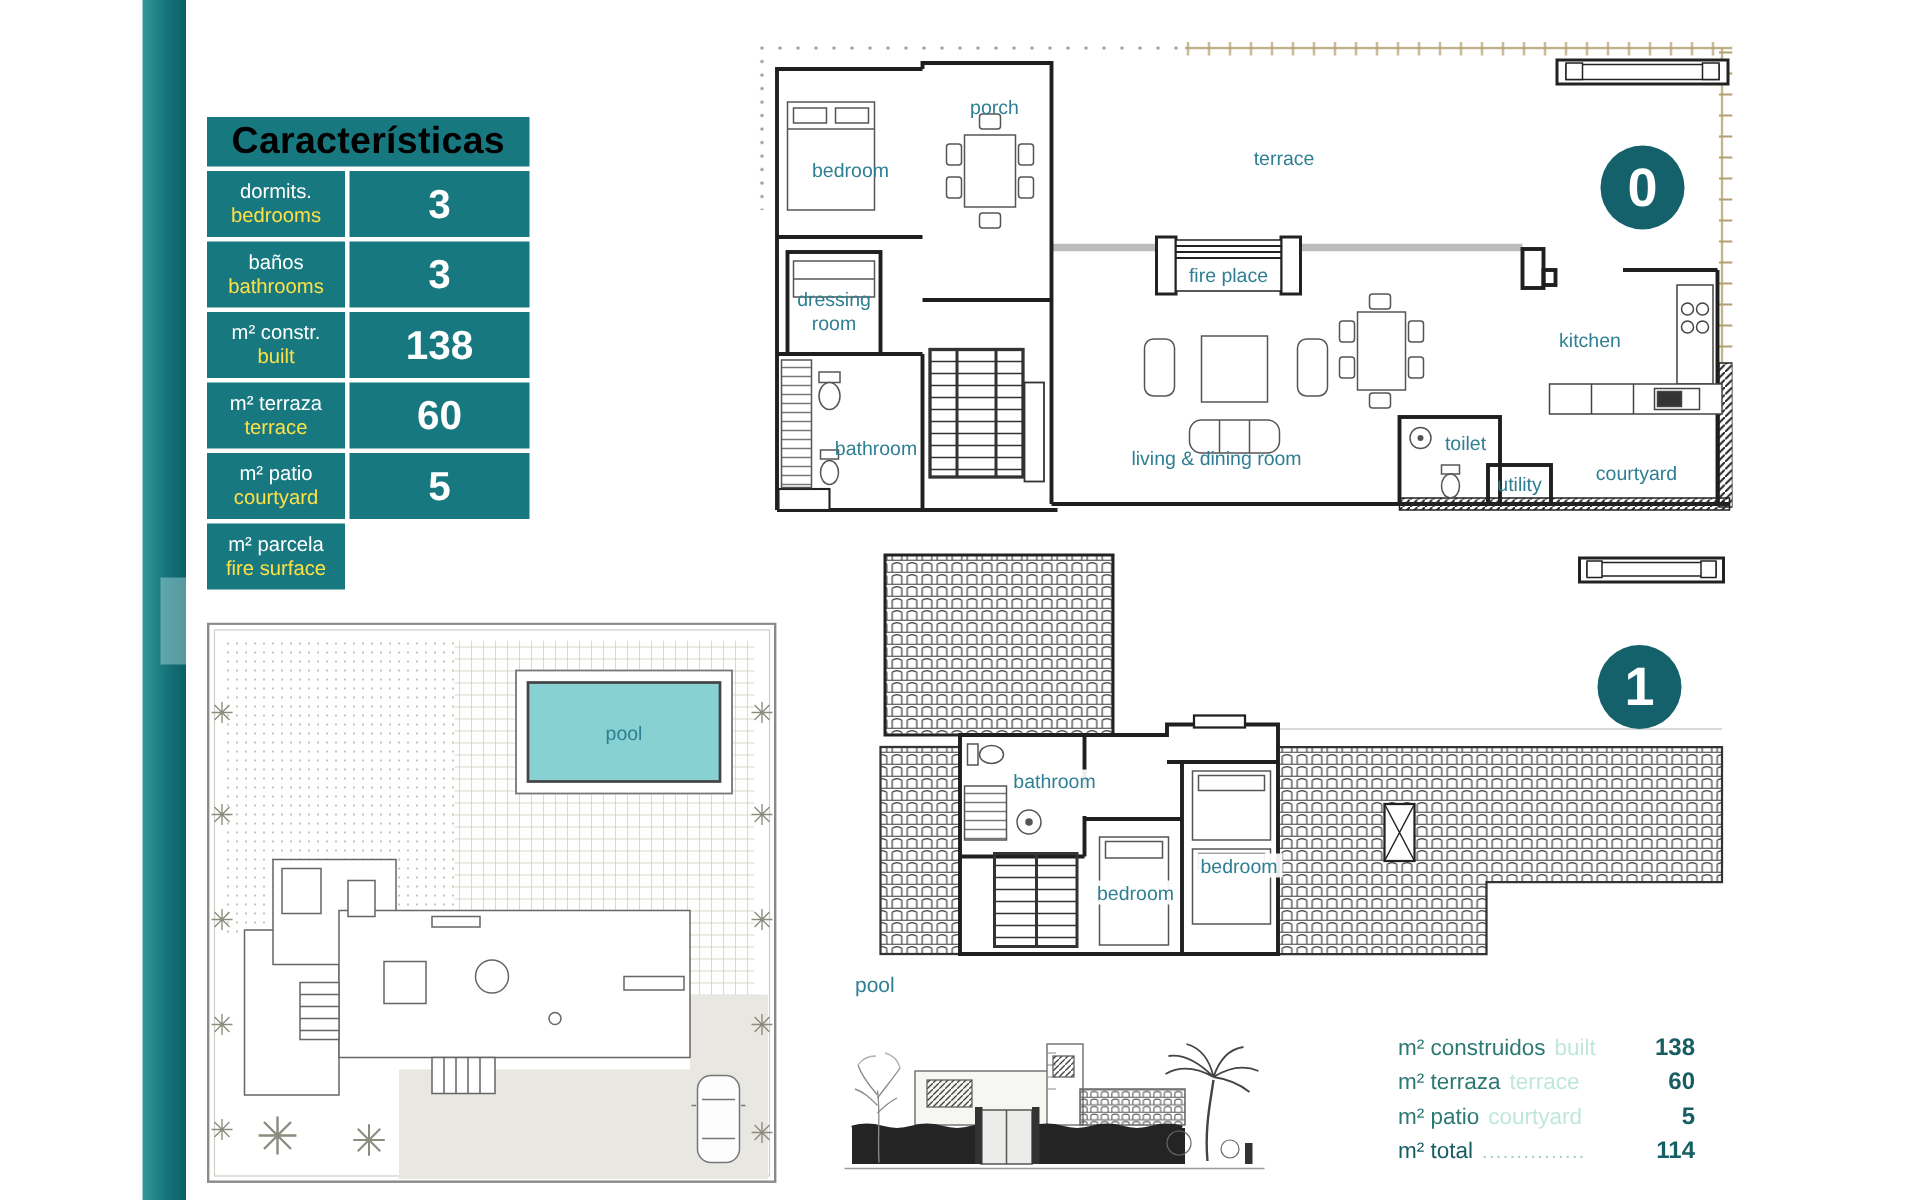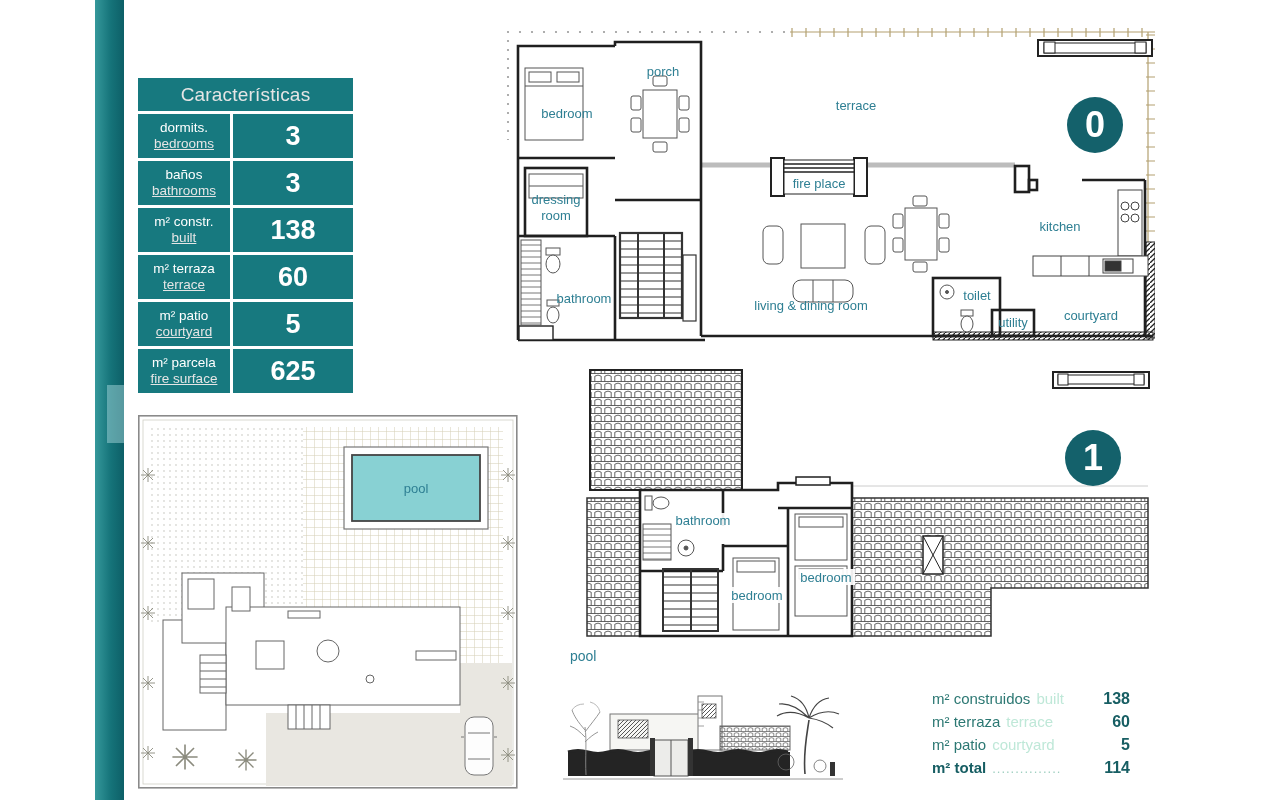--- a/index.html
+++ b/index.html
@@ -5,44 +5,44 @@
   html,body{margin:0;padding:0;background:#fff;}
   .page{position:relative;width:1280px;height:800px;background:#ffffff;overflow:hidden;
         font-family:"Liberation Sans",sans-serif;}
   .leftbar{position:absolute;left:95px;top:0;width:29px;height:800px;
            background:linear-gradient(90deg,#35989b 0%,#157379 55%,#0d5f67 100%);}
   .leftbar-hl{position:absolute;left:107px;top:385px;width:17px;height:58px;
            background:rgba(180,225,228,.45);}
 
   
   .chars-table{position:absolute;left:138px;top:78px;width:215px;}
-  .chars-header{height:33px;background:#17797f;color:#e5e5e5;font-weight:normal;font-size:19px;
+  .chars-header{height:33px;background:#17797f;color:#000000;font-weight:bold;font-size:25px;
                 text-align:center;line-height:33px;margin-bottom:3px;letter-spacing:.2px;}
   .chars-row{display:flex;height:44px;margin-bottom:3px;}
   .chars-label{width:92px;background:#17797f;margin-right:3px;display:flex;flex-direction:column;
                justify-content:center;text-align:center;font-size:13.5px;line-height:16px;}
   .chars-label .es{color:#ffffff;}
-  .chars-label .en{color:#e5e5e5;text-decoration:underline;}
+  .chars-label .en{color:#fde047;}
   .chars-value{flex:1;background:#17797f;color:#fff;font-weight:bold;font-size:27px;
                display:flex;align-items:center;justify-content:center;}
 
   svg text{font-family:"Liberation Sans",sans-serif;}
   .roomlabel{fill:#2e7f93;font-size:13px;}
   .badge-txt{fill:#ffffff;font-size:36px;font-weight:bold;}
 
   .pool-label-f1{position:absolute;left:570px;top:648px;color:#2e7f93;font-size:14px;}
 
   
   .summary{position:absolute;left:932px;top:690px;width:198px;font-size:15px;}
   .sum-row{display:flex;align-items:baseline;margin-bottom:5px;white-space:nowrap;}
   .sum-es{color:#2c7873;text-align:right;}
   .sum-en{color:#bfe8d8;margin-left:6px;}
   .sum-dots{color:#9fcfc0;margin-left:6px;letter-spacing:1px;font-size:13px;}
   .sum-val{margin-left:auto;color:#175e63;font-weight:bold;font-size:16px;}
-  .sum-total .sum-es{font-weight:bold;color:#175e63;}
+  .sum-total .sum-es{font-weight:normal;color:#175e63;}
 </style>
 </head>
 <body>
 
 <div class="page">
 
   <div class="leftbar"></div>
   <div class="leftbar-hl"></div>
 
   <div class="chars-table">
@@ -86,21 +86,20 @@
         <span class="en">courtyard</span>
       </div>
       <div class="chars-value">5</div>
     </div>
 
     <div class="chars-row">
       <div class="chars-label">
         <span class="es">m² parcela</span>
         <span class="en">fire surface</span>
       </div>
-      <div class="chars-value">625</div>
     </div>
   </div>
 
   <svg style="position:absolute;left:505px;top:28px" width="650" height="320" viewBox="0 0 650 320">
     <defs>
       <pattern id="f0-dots" width="12" height="9" patternUnits="userSpaceOnUse">
         <circle cx="3" cy="4" r="1.1" fill="#9a9a9a"></circle>
       </pattern>
       <pattern id="f0-tickH" width="14" height="9" patternUnits="userSpaceOnUse">
         <path d="M0 4 H14 M7 0 V9" stroke="#b3a070" stroke-width="1.2" fill="none"></path>

